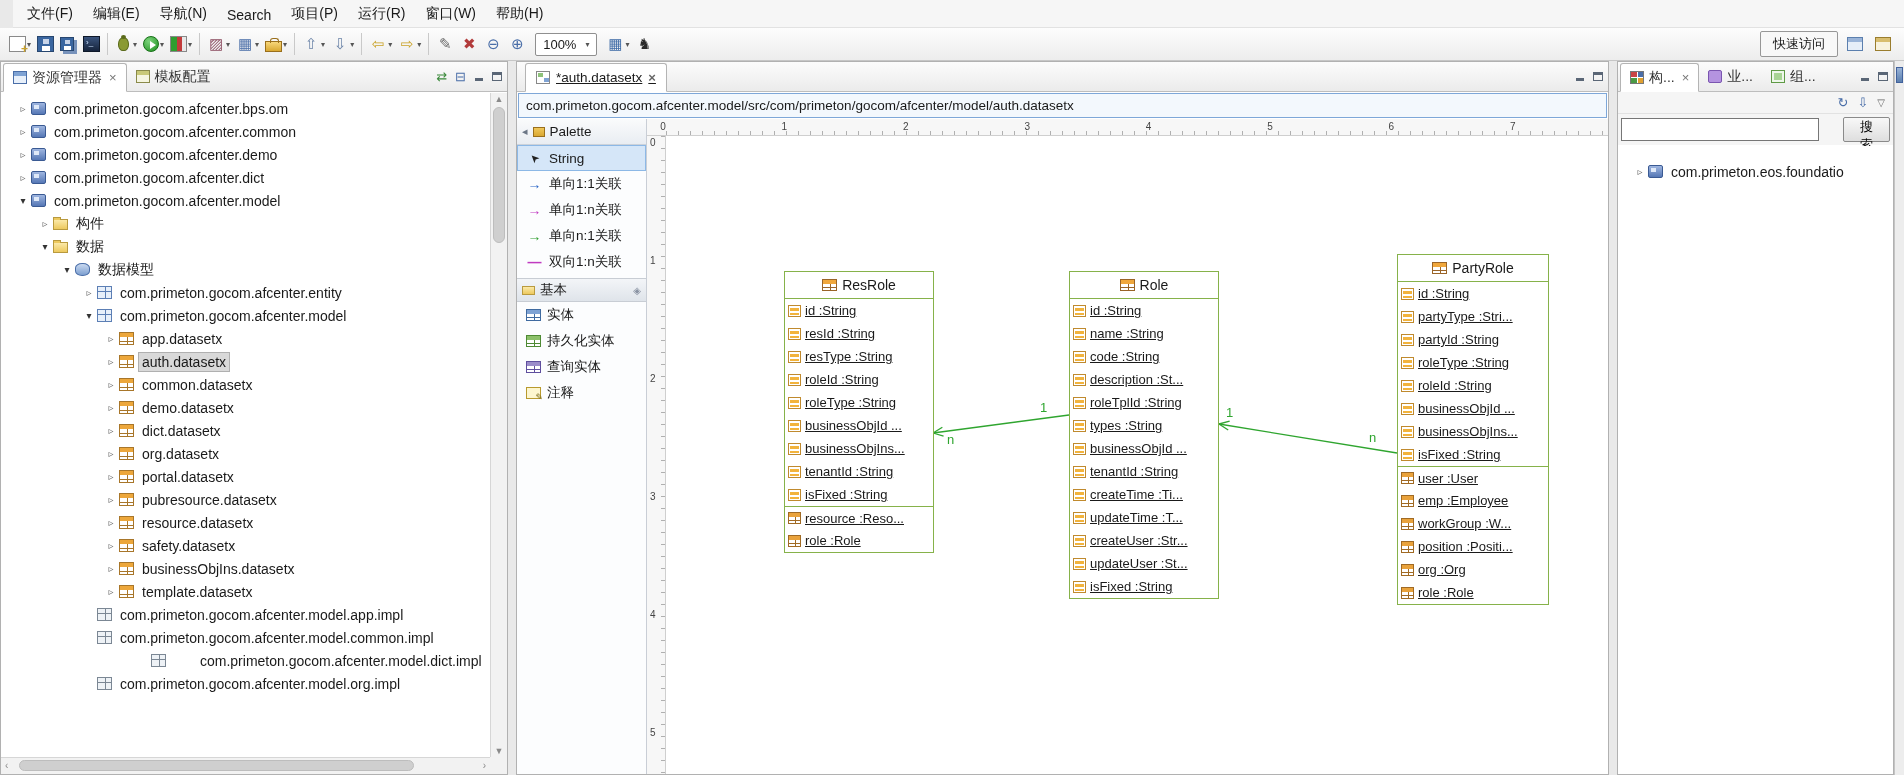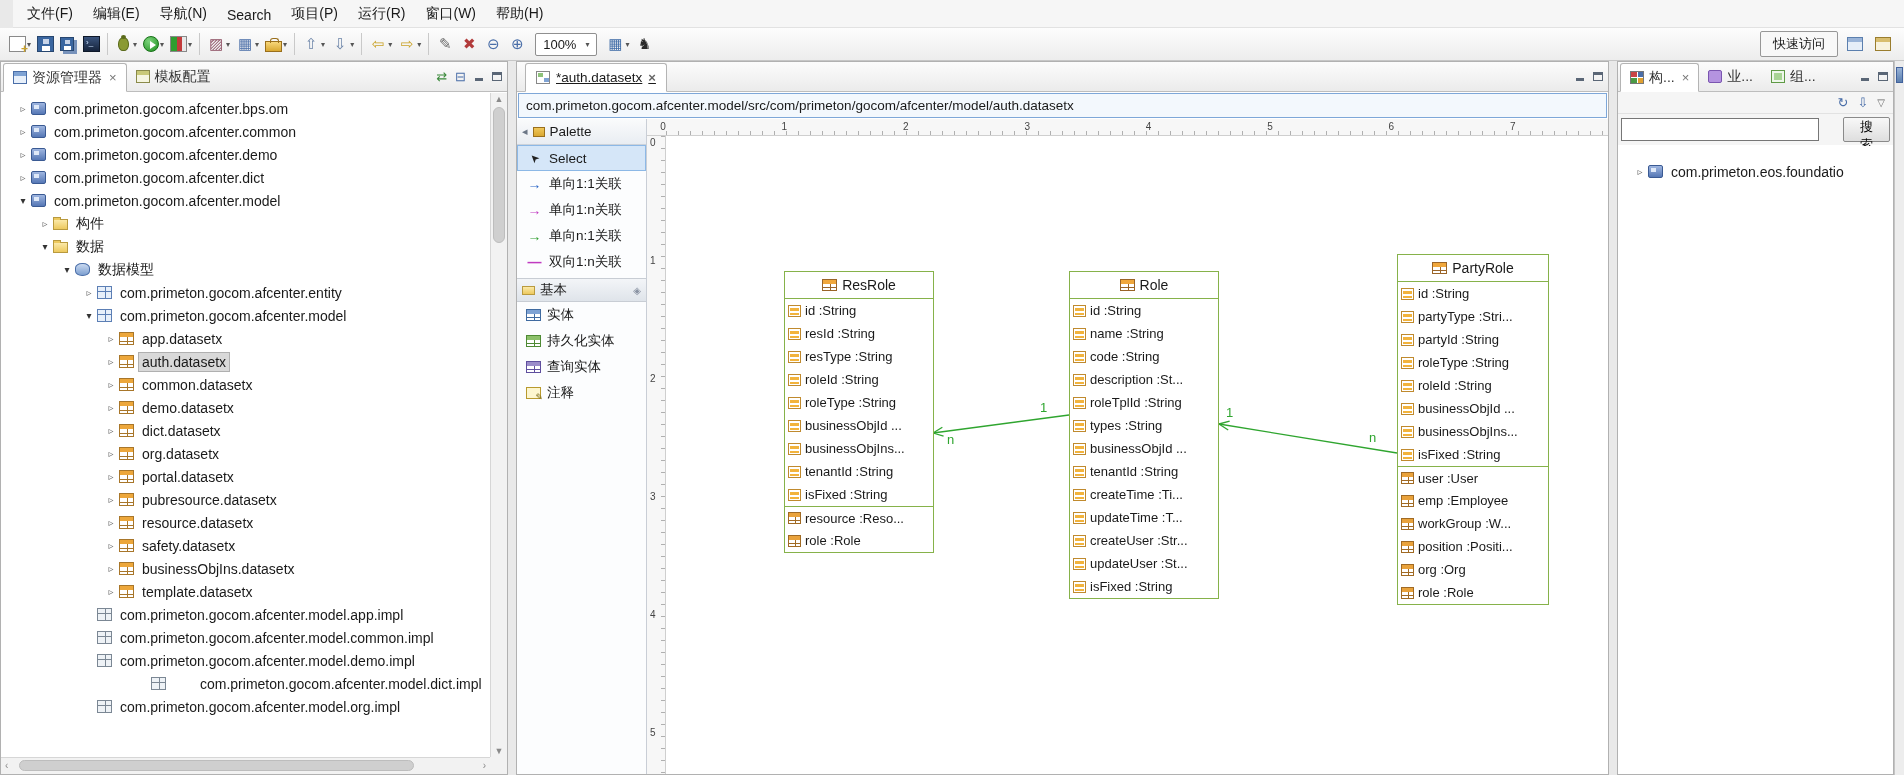--- a/index.html
+++ b/index.html
@@ -129,21 +129,21 @@
   .vnum { position:absolute; left:3px; height:12px; font-size:10px; color:#444; }
   .canvas { position:absolute; left:149px; top:17px; right:0; bottom:0; background:#fff; overflow:hidden; }
   #conn-svg { position:absolute; left:0; top:0; width:100%; height:100%; z-index:1; }
   #conn-svg line { stroke:#2fa52f; stroke-width:1.3; }
   #conn-svg text { fill:#2fa52f; font-size:13px; font-family:"Liberation Sans",sans-serif; }
 
   
   .entity { position:absolute; background:#fff; border:1px solid #86b24a; font-size:13px; z-index:2; }
   .etitle { height:27px; display:flex; align-items:center; justify-content:center; gap:5px; border-bottom:1px solid #86b24a; font-size:14px; }
   .eic { width:15px; height:12px; display:inline-block; border:1px solid #9a6428; background:linear-gradient(#f0a73c,#f0a73c) 0 0/100% 4px no-repeat, linear-gradient(90deg,#9a6428,#9a6428) 7px 0/1px 100% no-repeat, linear-gradient(#9a6428,#9a6428) 0 7px/100% 1px no-repeat,#fff; }
-  .efield { height:23px; display:flex; align-items:center; overflow:hidden; white-space:nowrap; }
+  .efield { height:23px; display:flex; align-items:center; overflow:hidden; white-space:nowrap;text-decoration:underline; }
   .efield.divider { border-top:1px solid #86b24a; }
   .fic { width:13px; height:12px; margin:0 4px 0 3px; flex:none; position:relative; }
   .fic.attr { border:1px solid #c08a2e; background:linear-gradient(#f2b33c,#f2b33c) 1px 2px/9px 3px no-repeat, linear-gradient(#f2b33c,#f2b33c) 1px 7px/9px 2px no-repeat,#fff; }
   .fic.ref { border:1px solid #a06a24; background:linear-gradient(#e9a23b,#e9a23b) 0 0/100% 4px no-repeat, linear-gradient(90deg,#a06a24,#a06a24) 6px 0/1px 100% no-repeat, linear-gradient(#a06a24,#a06a24) 0 7px/100% 1px no-repeat,#fff; }
 
   
   .right-panel { left:1617px; width:277px; }
   .rp-iconrow { height:22px; display:flex; justify-content:flex-end; align-items:center; gap:9px; padding:0 8px; background:#f5f5f5; border-bottom:1px solid #e2e2e2; }
   .rp-search { display:flex; align-items:center; gap:24px; padding:3px 3px; background:#f5f5f5; }
   .rp-input { width:206px; height:23px; border:1px solid #767676; font-size:13px; padding:0 4px; font-family:"Liberation Sans",sans-serif; }
@@ -404,25 +404,20 @@
         </div>
         <div class="trow" style="padding-left: 80px;">
           <span class="tarrow"></span>
           <span class="nicon package-impl"></span>
           <span class="tlbl">com.primeton.gocom.afcenter.model.app.impl</span>
         </div>
         <div class="trow" style="padding-left: 80px;">
           <span class="tarrow"></span>
           <span class="nicon package-impl"></span>
           <span class="tlbl">com.primeton.gocom.afcenter.model.common.impl</span>
-        </div>
-        <div class="trow" style="padding-left: 80px;">
-          <span class="tarrow"></span>
-          <span class="nicon package-impl"></span>
-          <span class="tlbl">com.primeton.gocom.afcenter.model.demo.impl</span>
         </div>
         <div class="trow" style="padding-left: 108px; gap: 26px;">
           <span class="tarrow"></span>
           <span class="nicon package-impl"></span>
           <span class="tlbl">com.primeton.gocom.afcenter.model.dict.impl</span>
         </div>
         <div class="trow" style="padding-left: 80px;">
           <span class="tarrow"></span>
           <span class="nicon package-impl"></span>
           <span class="tlbl">com.primeton.gocom.afcenter.model.org.impl</span>
@@ -463,21 +458,21 @@
     <div class="editor-body">
       <div class="palette">
         <div class="pal-header">
           <span class="pal-collapse">◂</span>
           <span class="pal-icon"></span>
           <span>Palette</span>
         </div>
         <div>
             <div class="pitem selected">
               <span class="picon pic-cursor">➤</span>
-              <span class="plbl">Select</span>
+              <span class="plbl">String</span>
             </div>
             <div class="pitem">
               <span class="picon pic-arrow" style="color: rgb(43, 102, 198);">→</span>
               <span class="plbl">单向1:1关联</span>
             </div>
             <div class="pitem">
               <span class="picon pic-arrow" style="color: rgb(192, 58, 192);">→</span>
               <span class="plbl">单向1:n关联</span>
             </div>
             <div class="pitem">

